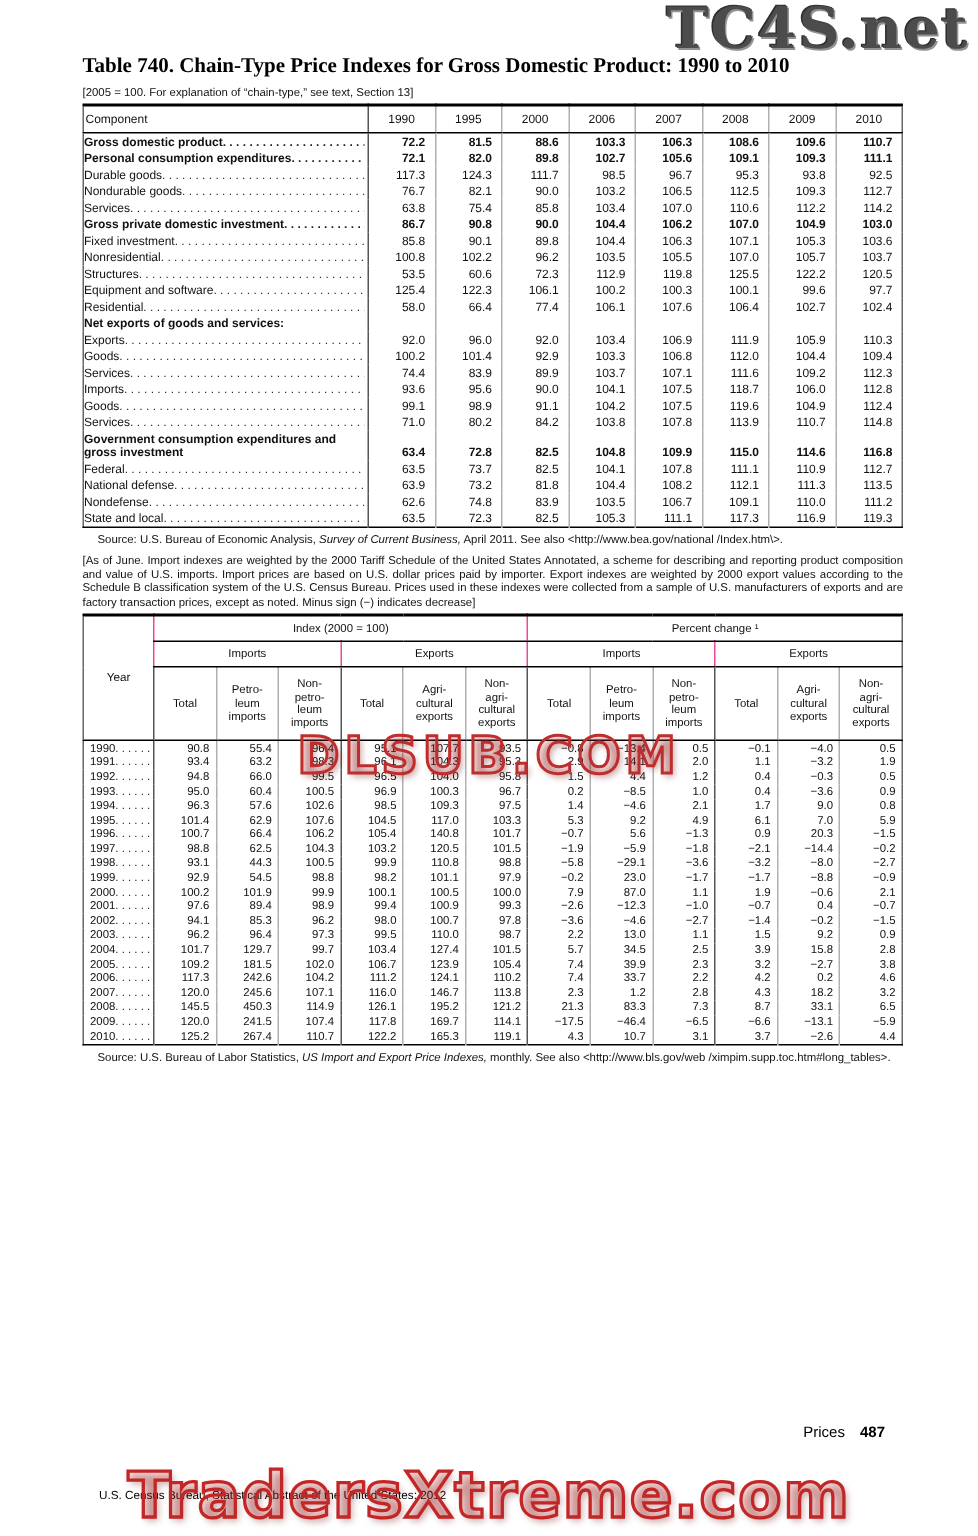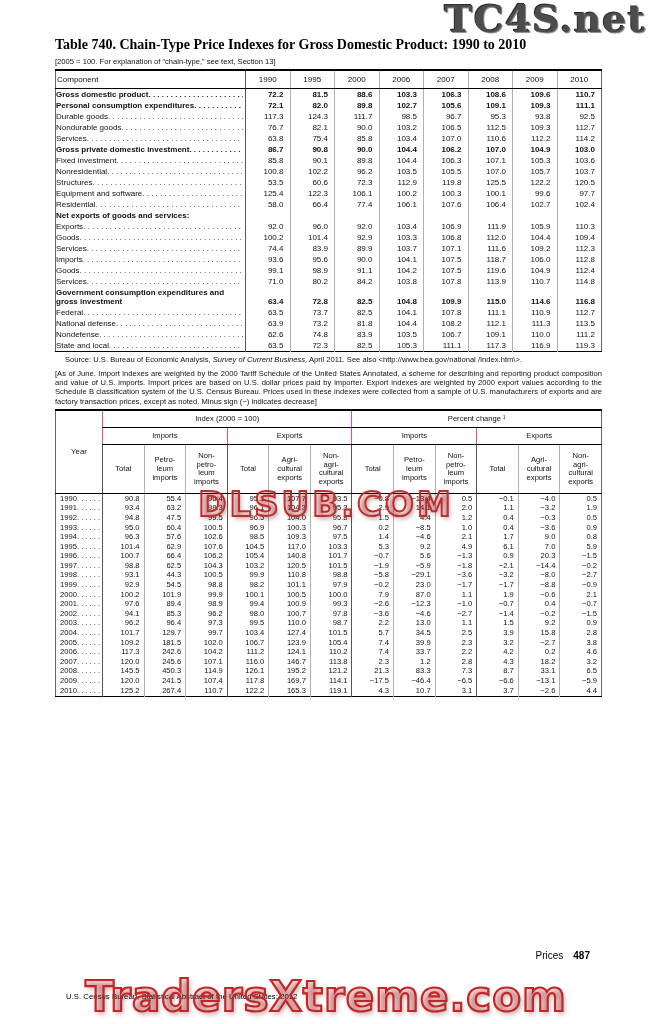--- a/index.html
+++ b/index.html
@@ -586,21 +586,21 @@
             <td class="num">1.9</td>
           </tr>
           <tr>
             <td class="ylbl">
               <div class="lwrap">
                 <span class="txt">1992</span>
                 <span class="dots"> . . . . . . . . . . . . . . . . . . . . . . . . . . . . . . . . . . . . . . . . . . . . . . . . . . . . . . . . . . . . . . . . . . . . . . . . . . . . . . . .</span>
               </div>
             </td>
             <td class="num gl">94.8</td>
-            <td class="num">47.5</td>
+            <td class="num">66.0</td>
             <td class="num">99.5</td>
             <td class="num gl">96.5</td>
             <td class="num">104.0</td>
             <td class="num">95.8</td>
             <td class="num gl">1.5</td>
             <td class="num">4.4</td>
             <td class="num">1.2</td>
             <td class="num gl">0.4</td>
             <td class="num">−0.3</td>
             <td class="num">0.5</td>
@@ -960,17 +960,18 @@
             <td class="num">119.1</td>
             <td class="num gl">4.3</td>
             <td class="num">10.7</td>
             <td class="num">3.1</td>
             <td class="num gl">3.7</td>
             <td class="num">−2.6</td>
             <td class="num">4.4</td>
           </tr>
         </tbody>
     </table>
+    <p class="source"><span>Source: U.S. Bureau of Labor Statistics, </span><i>US Import and Export Price Indexes,</i><span> monthly. See also &lt;http://www.bls.gov/web /ximpim.supp.toc.htm#long_tables&gt;.</span></p>
   </div>
 </div>
 
 <div class="pg-sec"><span>Prices</span><b>487</b></div>
 <div class="pg-src">U.S. Census Bureau, Statistical Abstract of the United States: 2012</div>
 
 </body></html>

